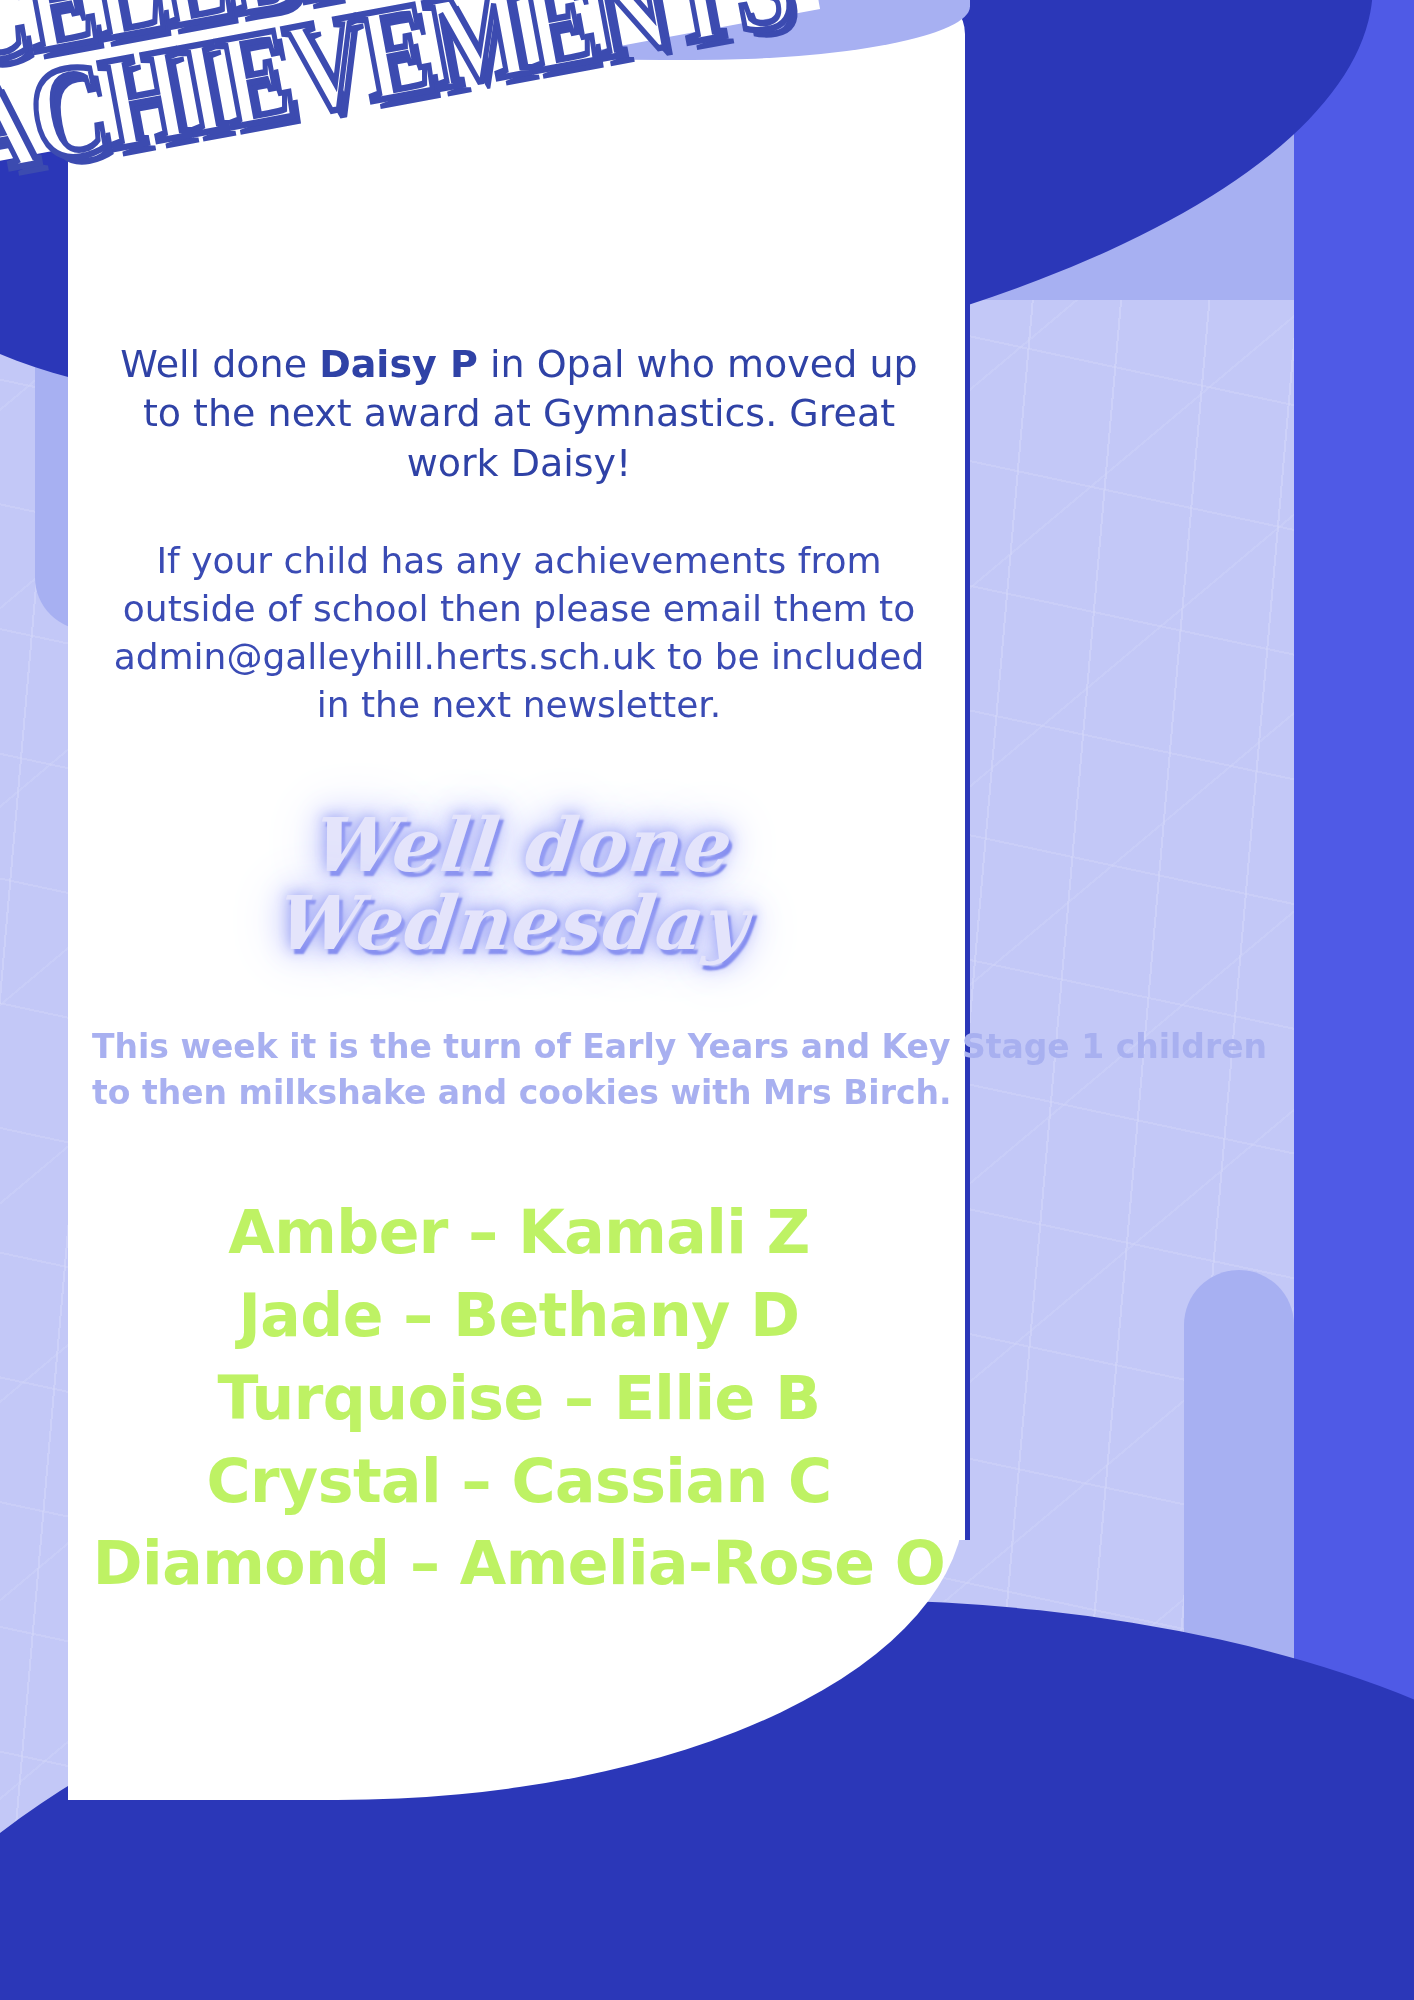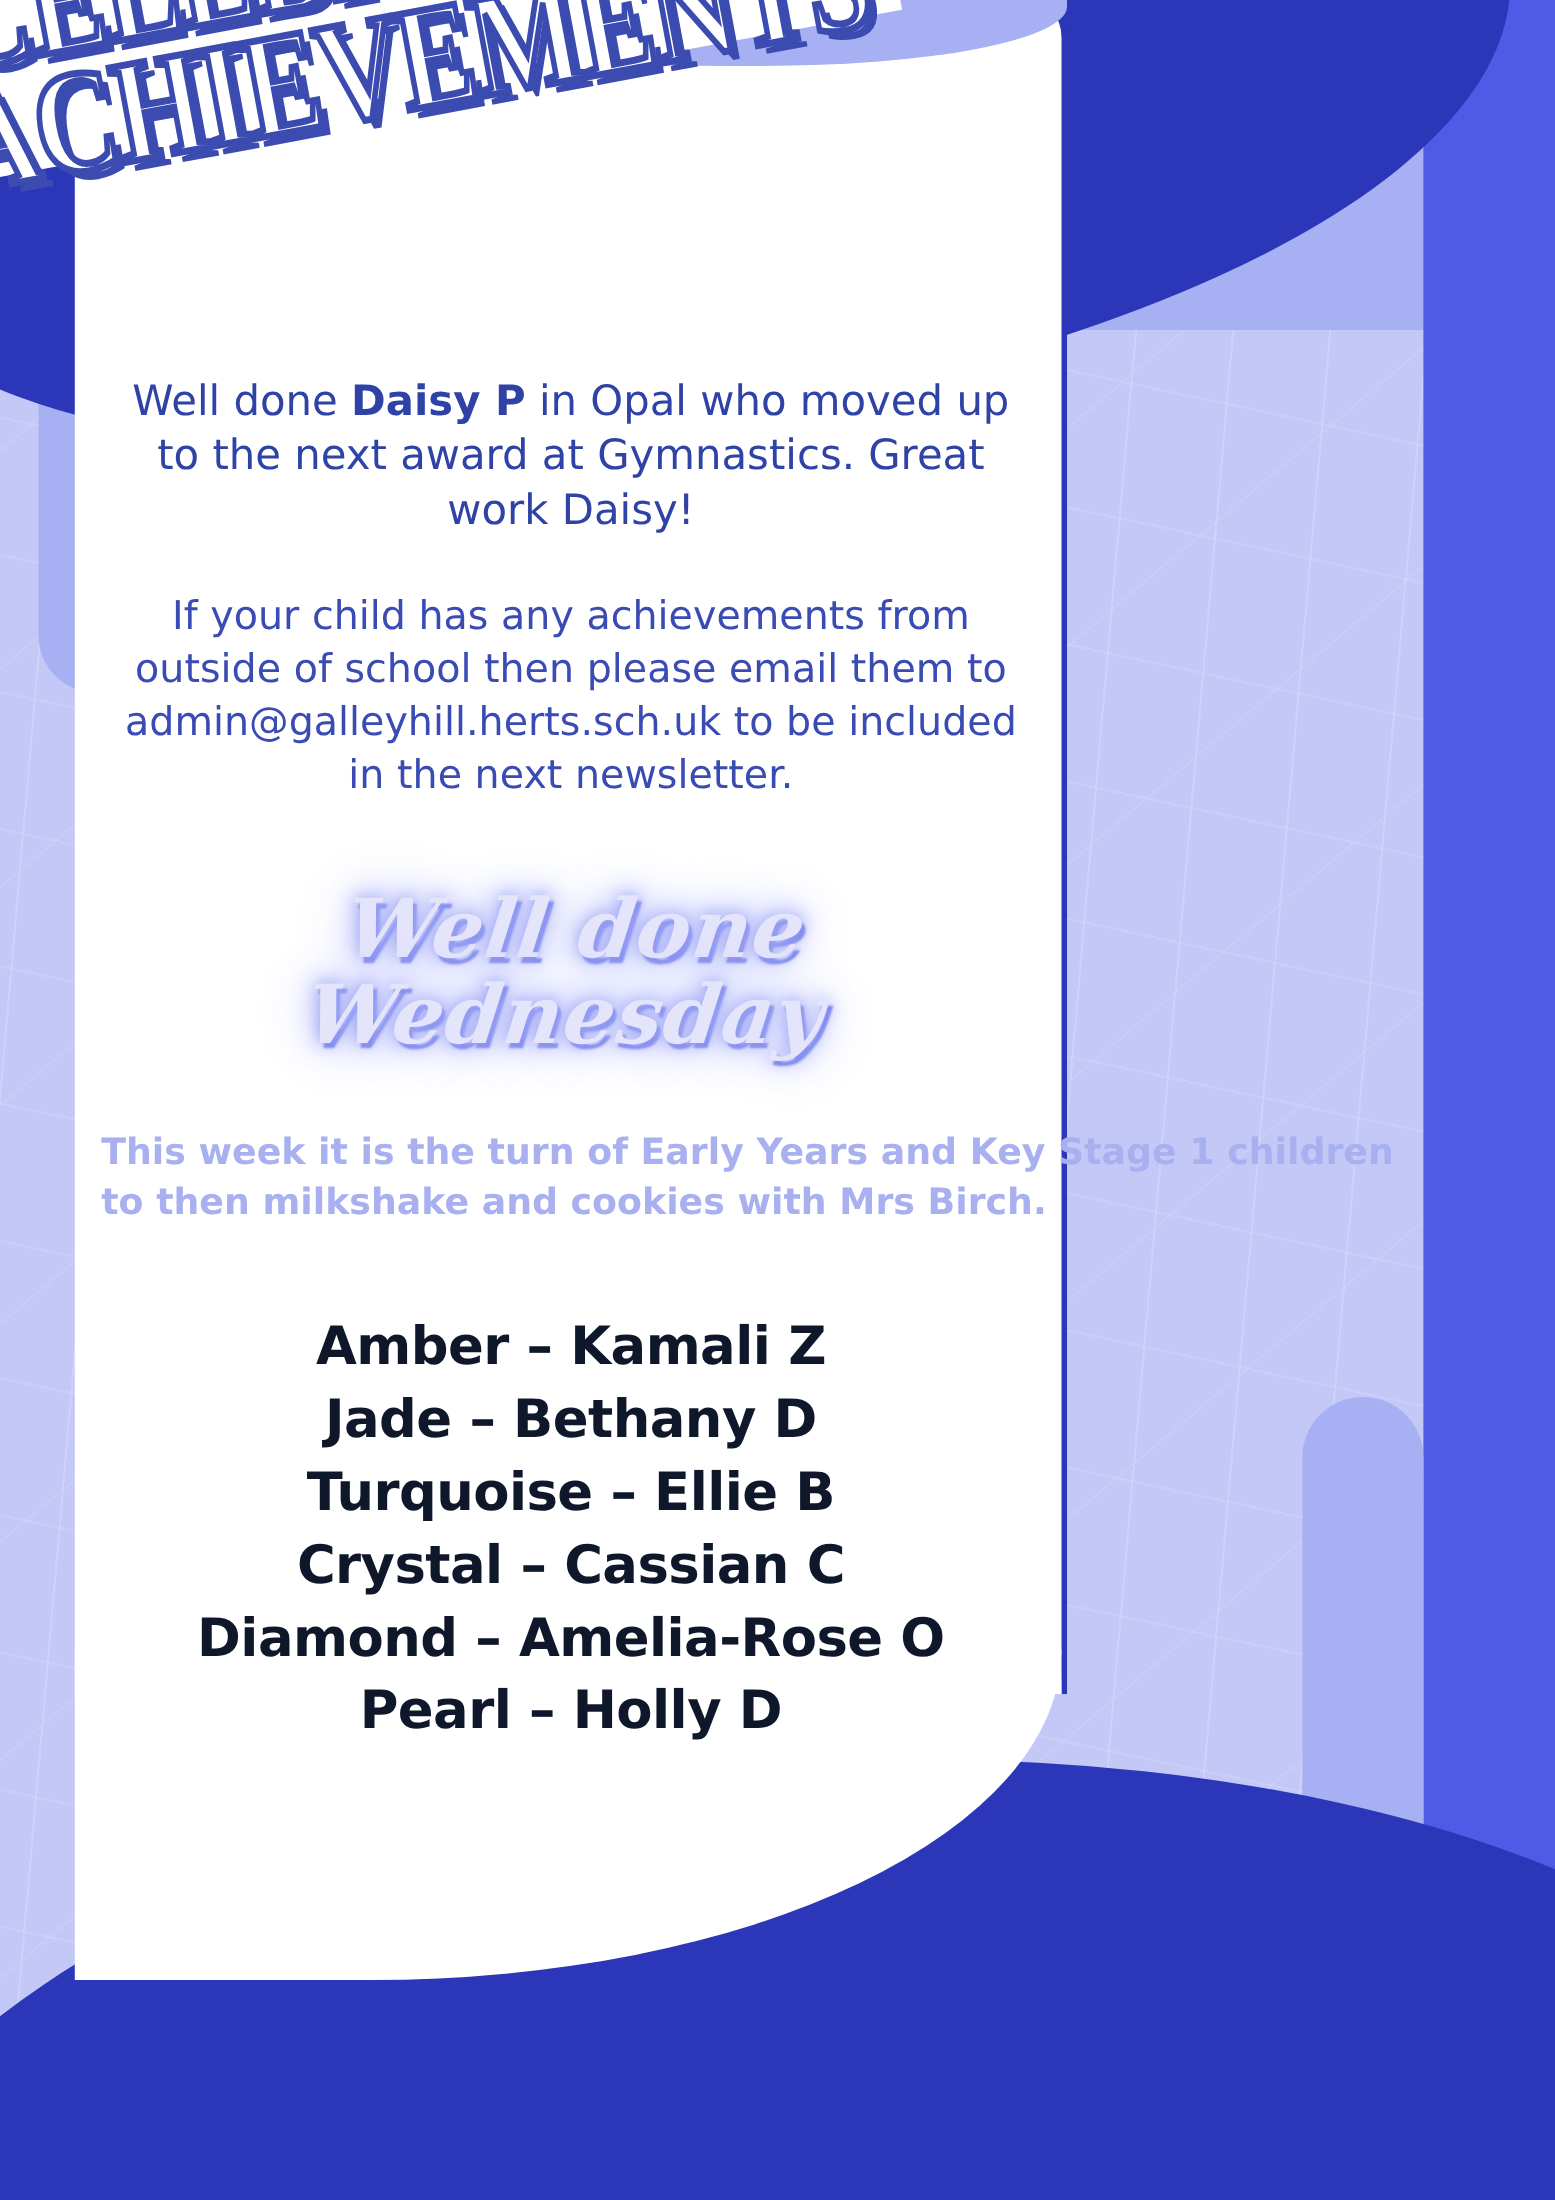--- a/index.html
+++ b/index.html
@@ -244,23 +244,23 @@
   }
 
   
   #name-list {
     margin-top: 76px;
     text-align: center;
   }
   .name-row {
     font-family: "DejaVu Sans", sans-serif;
     font-weight: 700;
-    font-size: 48px;
+    font-size: 60px;
     line-height: 1.38;
-    color: #0f172a;
+    color: #bef264;
     letter-spacing: -0.5px;
     white-space: nowrap;
   }
 </style>
 </head>
 <body>
 
 <div id="poster">
 
   <div class="bg-layer">
@@ -302,17 +302,16 @@
       <div>This week it is the turn of Early Years and Key Stage 1 children</div>
       <div>to then milkshake and cookies with Mrs Birch.</div>
     </div>
 
     <div id="name-list">
       <div class="name-row">Amber – Kamali Z</div>
       <div class="name-row">Jade – Bethany D</div>
       <div class="name-row">Turquoise – Ellie B</div>
       <div class="name-row">Crystal – Cassian C</div>
       <div class="name-row">Diamond – Amelia-Rose O</div>
-      <div class="name-row">Pearl – Holly D</div>
     </div>
 
   </div>
 </div>
 
 </body></html>

